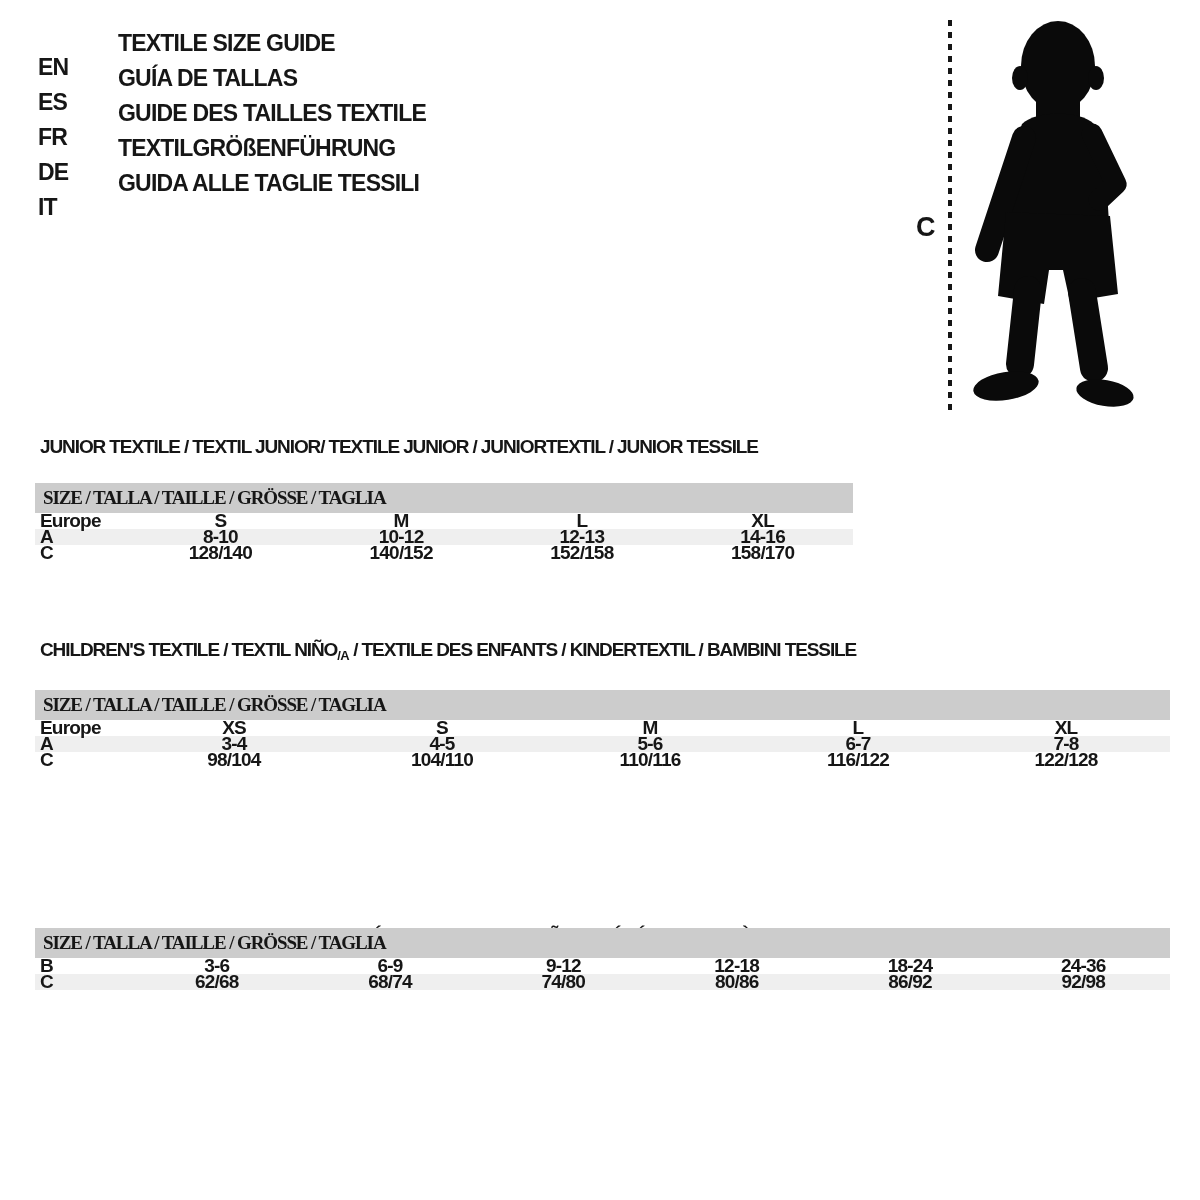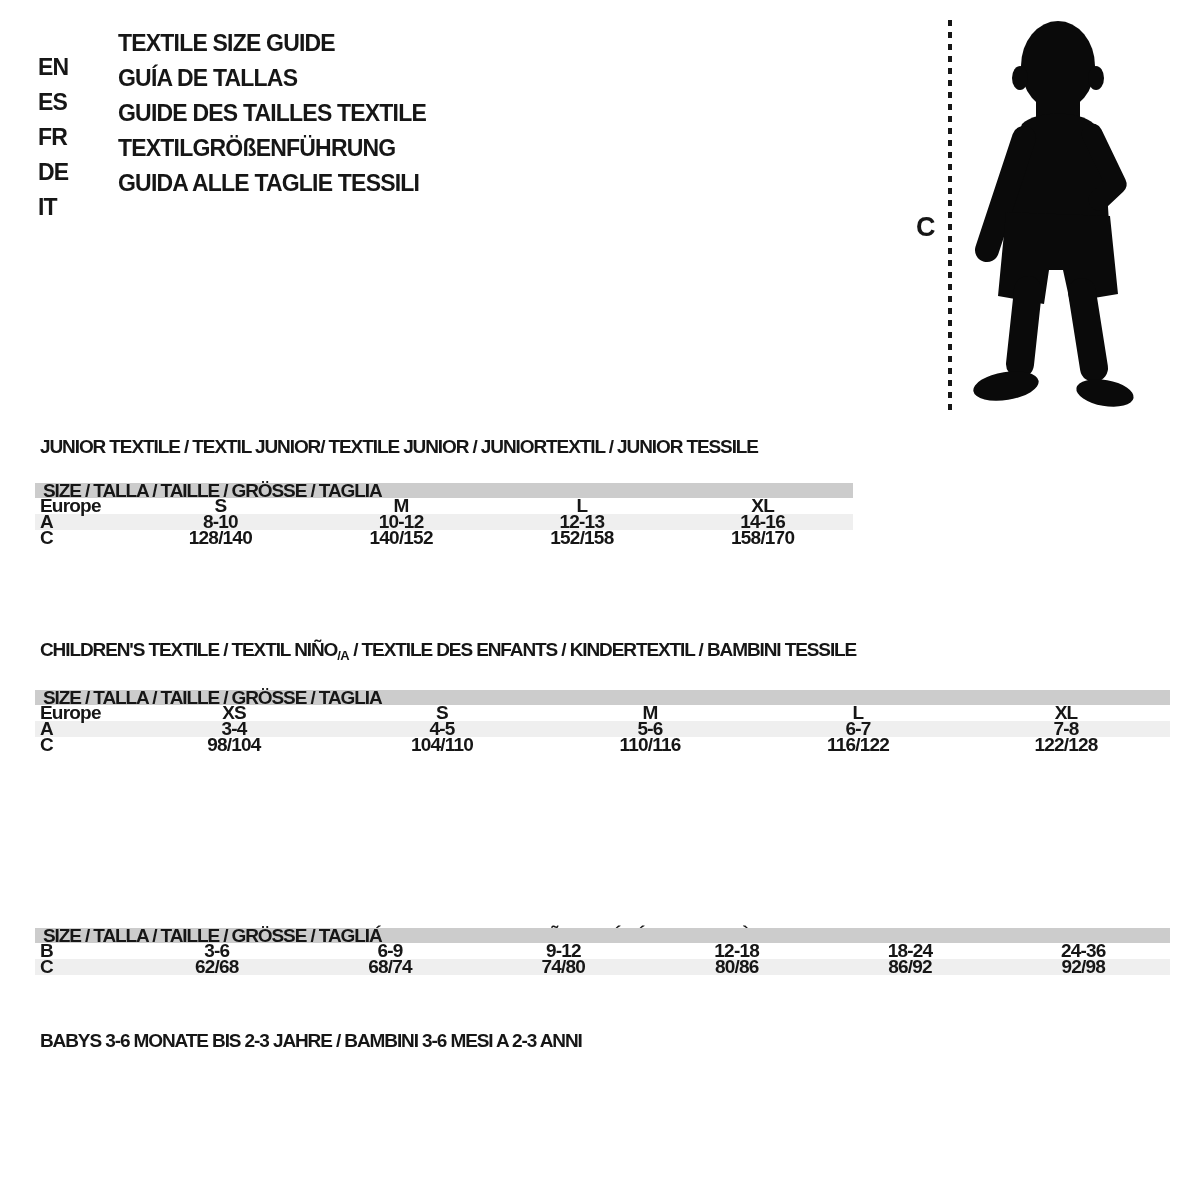--- a/index.html
+++ b/index.html
@@ -37,23 +37,23 @@
   .h-children{left:40px;top:639px;}
   .h-babies{left:40px;top:848px;line-height:35px;}
   .sub-a{font-size:13px;vertical-align:-4px;letter-spacing:-0.6px;}
 
   
   .size-table{position:absolute;left:35px;}
   .t-junior{top:483px;width:818px;}
   .t-children{top:690px;width:1135px;}
   .t-babies{top:928px;width:1135px;}
   .table-bar{
-    height:15px;background:var(--table-header-bg);
+    height:30px;background:var(--table-header-bg);
     display:flex;align-items:center;padding-left:8px;box-sizing:border-box;
-    font-size:19px;letter-spacing:-1.1px;
+    font-size:19px;letter-spacing:-1.1px;font-family:Liberation Serif, serif;
   }
   .t-row{display:flex;height:16px;align-items:center;}
   .t-row.shaded{background:var(--row-shade-bg);}
   .t-label{flex:0 0 95px;width:95px;padding-left:5px;box-sizing:border-box;font-size:19px;letter-spacing:-0.8px;}
   .t-cell{flex:1;text-align:center;font-size:19px;letter-spacing:-0.8px;}
 
   
   .legend{position:absolute;left:40px;top:1066px;line-height:35px;font-size:19px;letter-spacing:-1.1px;}
 </style>
 </head>
@@ -153,21 +153,20 @@
       <span class="t-cell">98/104</span>
       <span class="t-cell">104/110</span>
       <span class="t-cell">110/116</span>
       <span class="t-cell">116/122</span>
       <span class="t-cell">122/128</span>
     </div>
   </div>
 
   <div class="section-heading h-babies">
     <div>BABIES 3-6 MONTH TO 2-3 YEARS / BEBÉS 3-6 MESES A 2-3 AÑOS / BÉBÉS 3-6 MOIS À 2-3 ANS /</div>
-    <div>BABYS 3-6 MONATE BIS 2-3 JAHRE / BAMBINI 3-6 MESI A 2-3 ANNI</div>
   </div>
   <div class="size-table t-babies">
     <div class="table-bar">SIZE / TALLA / TAILLE / GRÖSSE / TAGLIA</div>
     <div class="t-row">
       <span class="t-label">B</span>
       <span class="t-cell">3-6</span>
       <span class="t-cell">6-9</span>
       <span class="t-cell">9-12</span>
       <span class="t-cell">12-18</span>
       <span class="t-cell">18-24</span>

